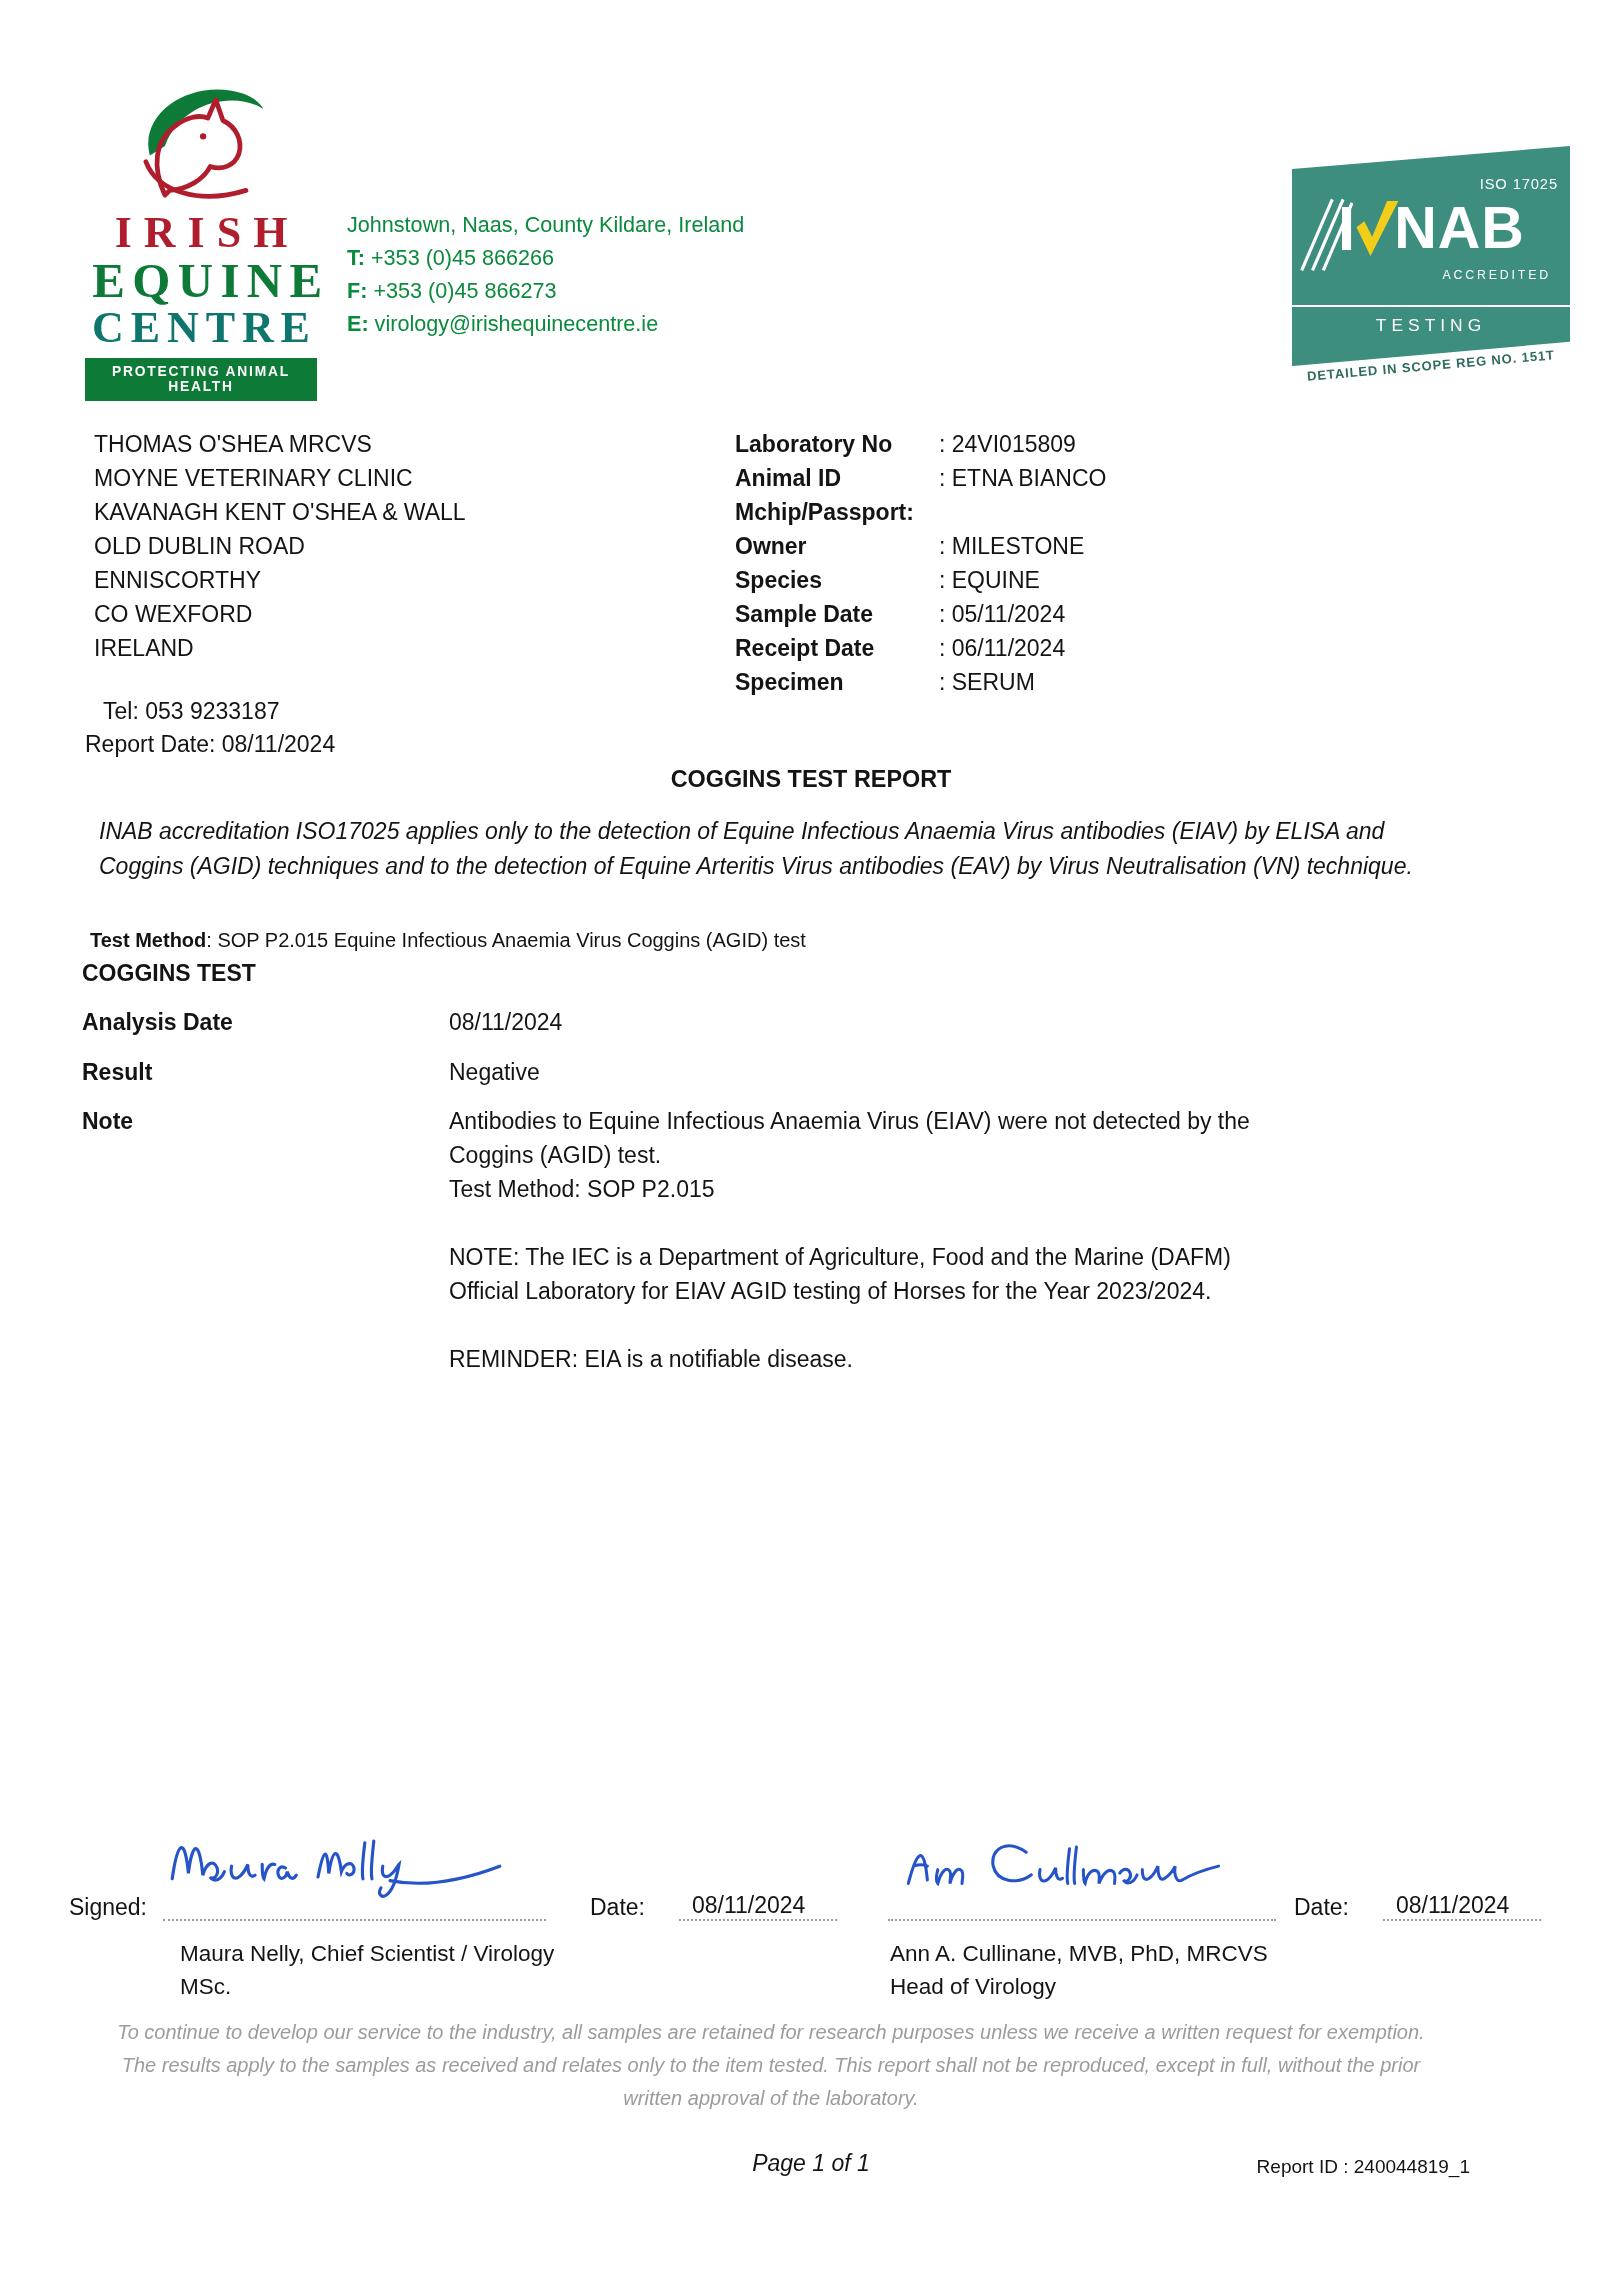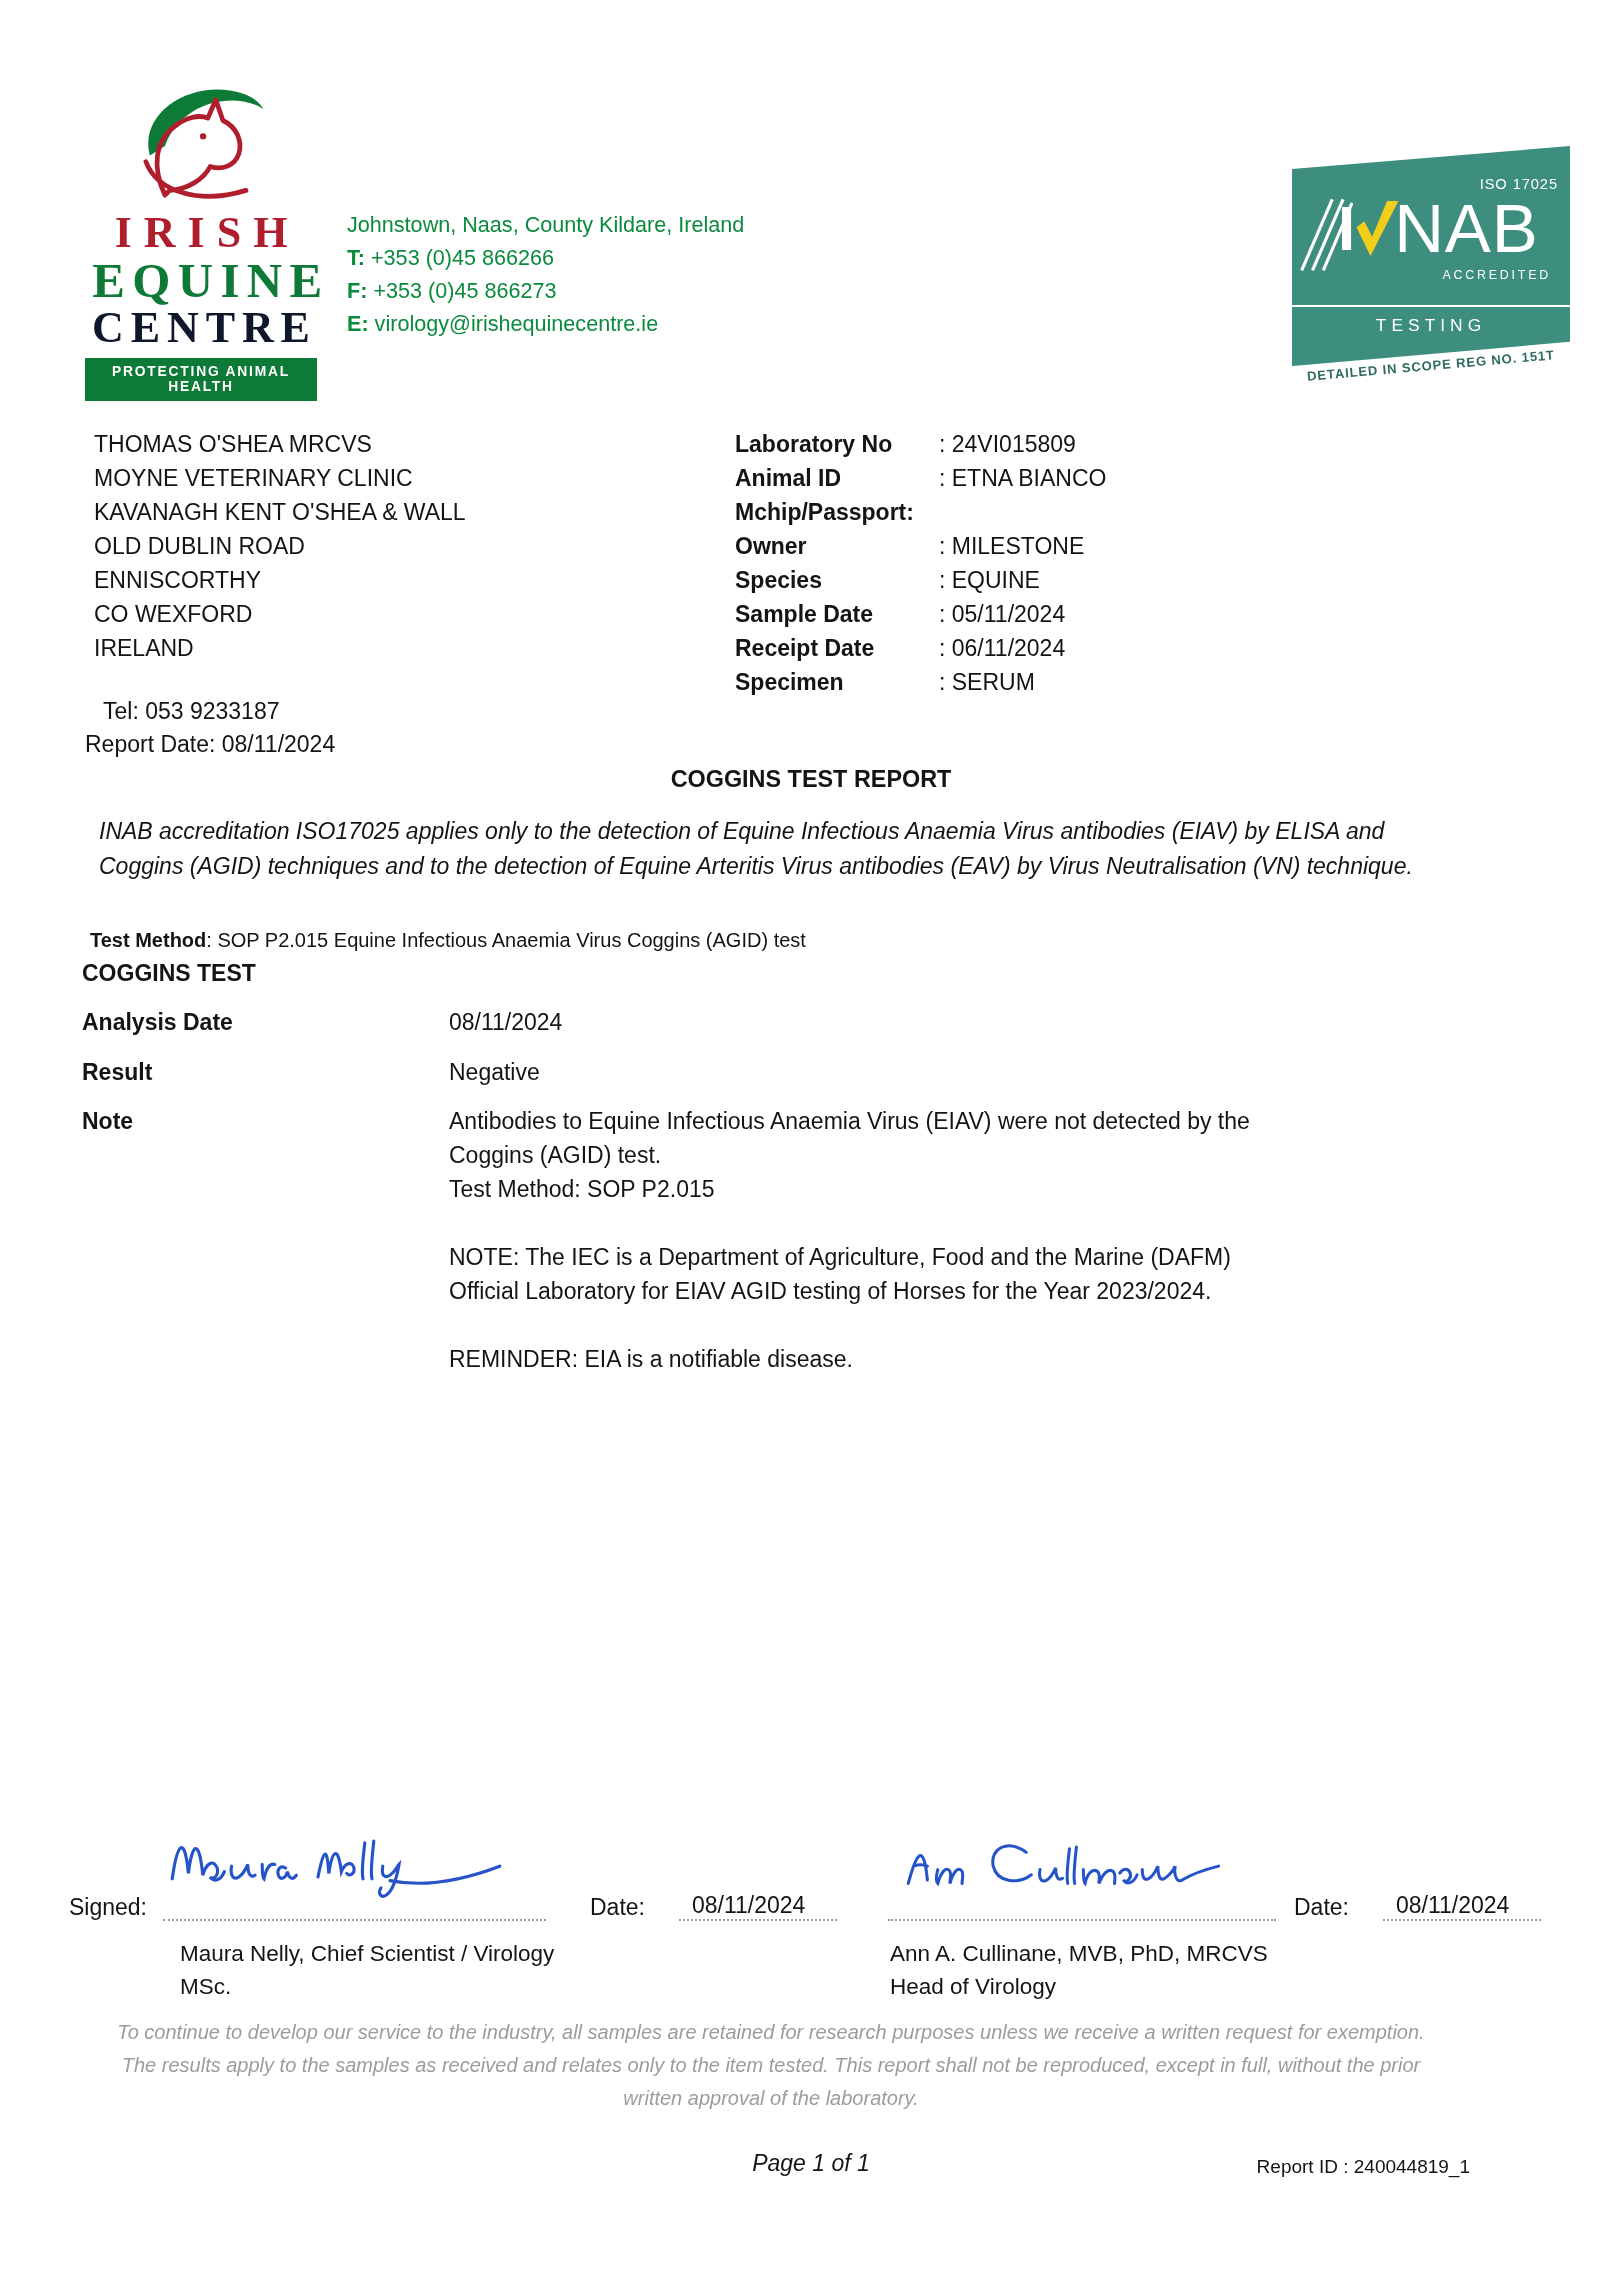--- a/index.html
+++ b/index.html
@@ -14,41 +14,41 @@
     overflow: hidden;
   }
   .abs { position: absolute; }
 
   
   .logo-block { left: 85px; top: 76px; width: 232px; }
   .horse-svg { width: 197px; height: 135px; display: block; margin: 0 auto; }
   .org-name { font-family: "Liberation Serif", serif; font-weight: bold; text-align: center; line-height: 1.02; }
   .org-irish  { font-size: 44px;  color: #B01E2E; letter-spacing: 12px; text-indent: 12px; }
   .org-equine { font-size: 49px; color: #0E7A37; letter-spacing: 7.3px; text-indent: 7.3px; }
-  .org-centre { font-size: 44px;  color: #0f172a; letter-spacing: 6.9px; text-indent: 6.9px; }
+  .org-centre { font-size: 44px;  color: #0f766e; letter-spacing: 6.9px; text-indent: 6.9px; }
   .tagline {
     margin-top: 7.3px; background: #0E7A37; color: #ffffff; text-align: center;
     font-size: 13.8px; font-weight: bold; letter-spacing: 1.8px; padding: 6.4px 0;
   }
 
   .contact-block { left: 347px; top: 208px; font-size: 21.6px; line-height: 33px; color: #0A8A3C; }
   .contact-label { font-weight: bold; }
 
   
   .badge {
     left: 1292px; top: 146px; width: 278px; height: 230px;
     background: #3D8E7E;
     clip-path: polygon(0 10%, 100% 0, 100% 93%, 0 100%);
   }
   .badge-iso { position: absolute; top: 30px; right: 12px; color: #fff; font-size: 14.7px; letter-spacing: 0.9px; }
   .badge-main { position: absolute; left: 7.3px; top: 48px; display: flex; align-items: flex-start; }
   .badge-stripes { width: 54px; height: 79px; }
   .badge-i { color: #fff; font-size: 63px; font-weight: bold; line-height: 69px; margin-left: -15.6px; }
   .badge-check { width: 48px; height: 62px; margin: 3.7px -7.3px 0 -1.8px; }
-  .badge-nab { color: #fff; font-size: 69px; font-weight: normal; line-height: 69px; letter-spacing: 0.9px; }
+  .badge-nab { color: #fff; font-size: 59px; font-weight: bold; line-height: 69px; letter-spacing: 0.9px; }
   .badge-accredited { position: absolute; top: 122px; right: 19px; color: #fff; font-size: 12.4px; letter-spacing: 2.8px; }
   .badge-testing {
     position: absolute; left: 0; right: 0; bottom: 33px; border-top: 2.3px solid #fff;
     text-align: center; color: #fff; font-size: 17.4px; letter-spacing: 5px; padding: 7.3px 0;
   }
   .badge-scope {
     left: 1279px; top: 354px; width: 304px; background: #ffffff;
     transform: rotate(-5deg); color: #2F6B5E; font-size: 13px; font-weight: bold;
     letter-spacing: 0.9px; text-align: center; padding: 4.1px 0;
   }

